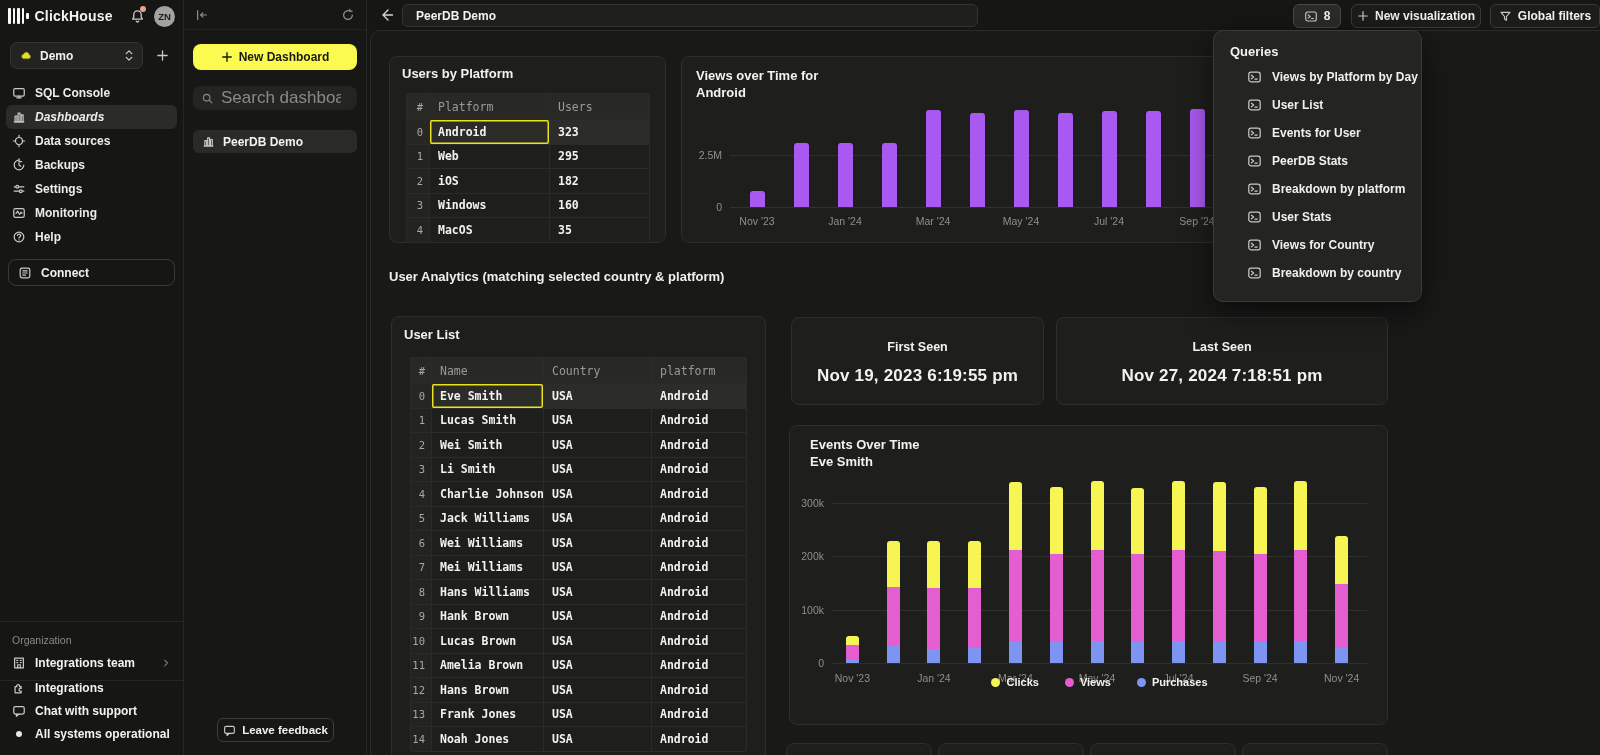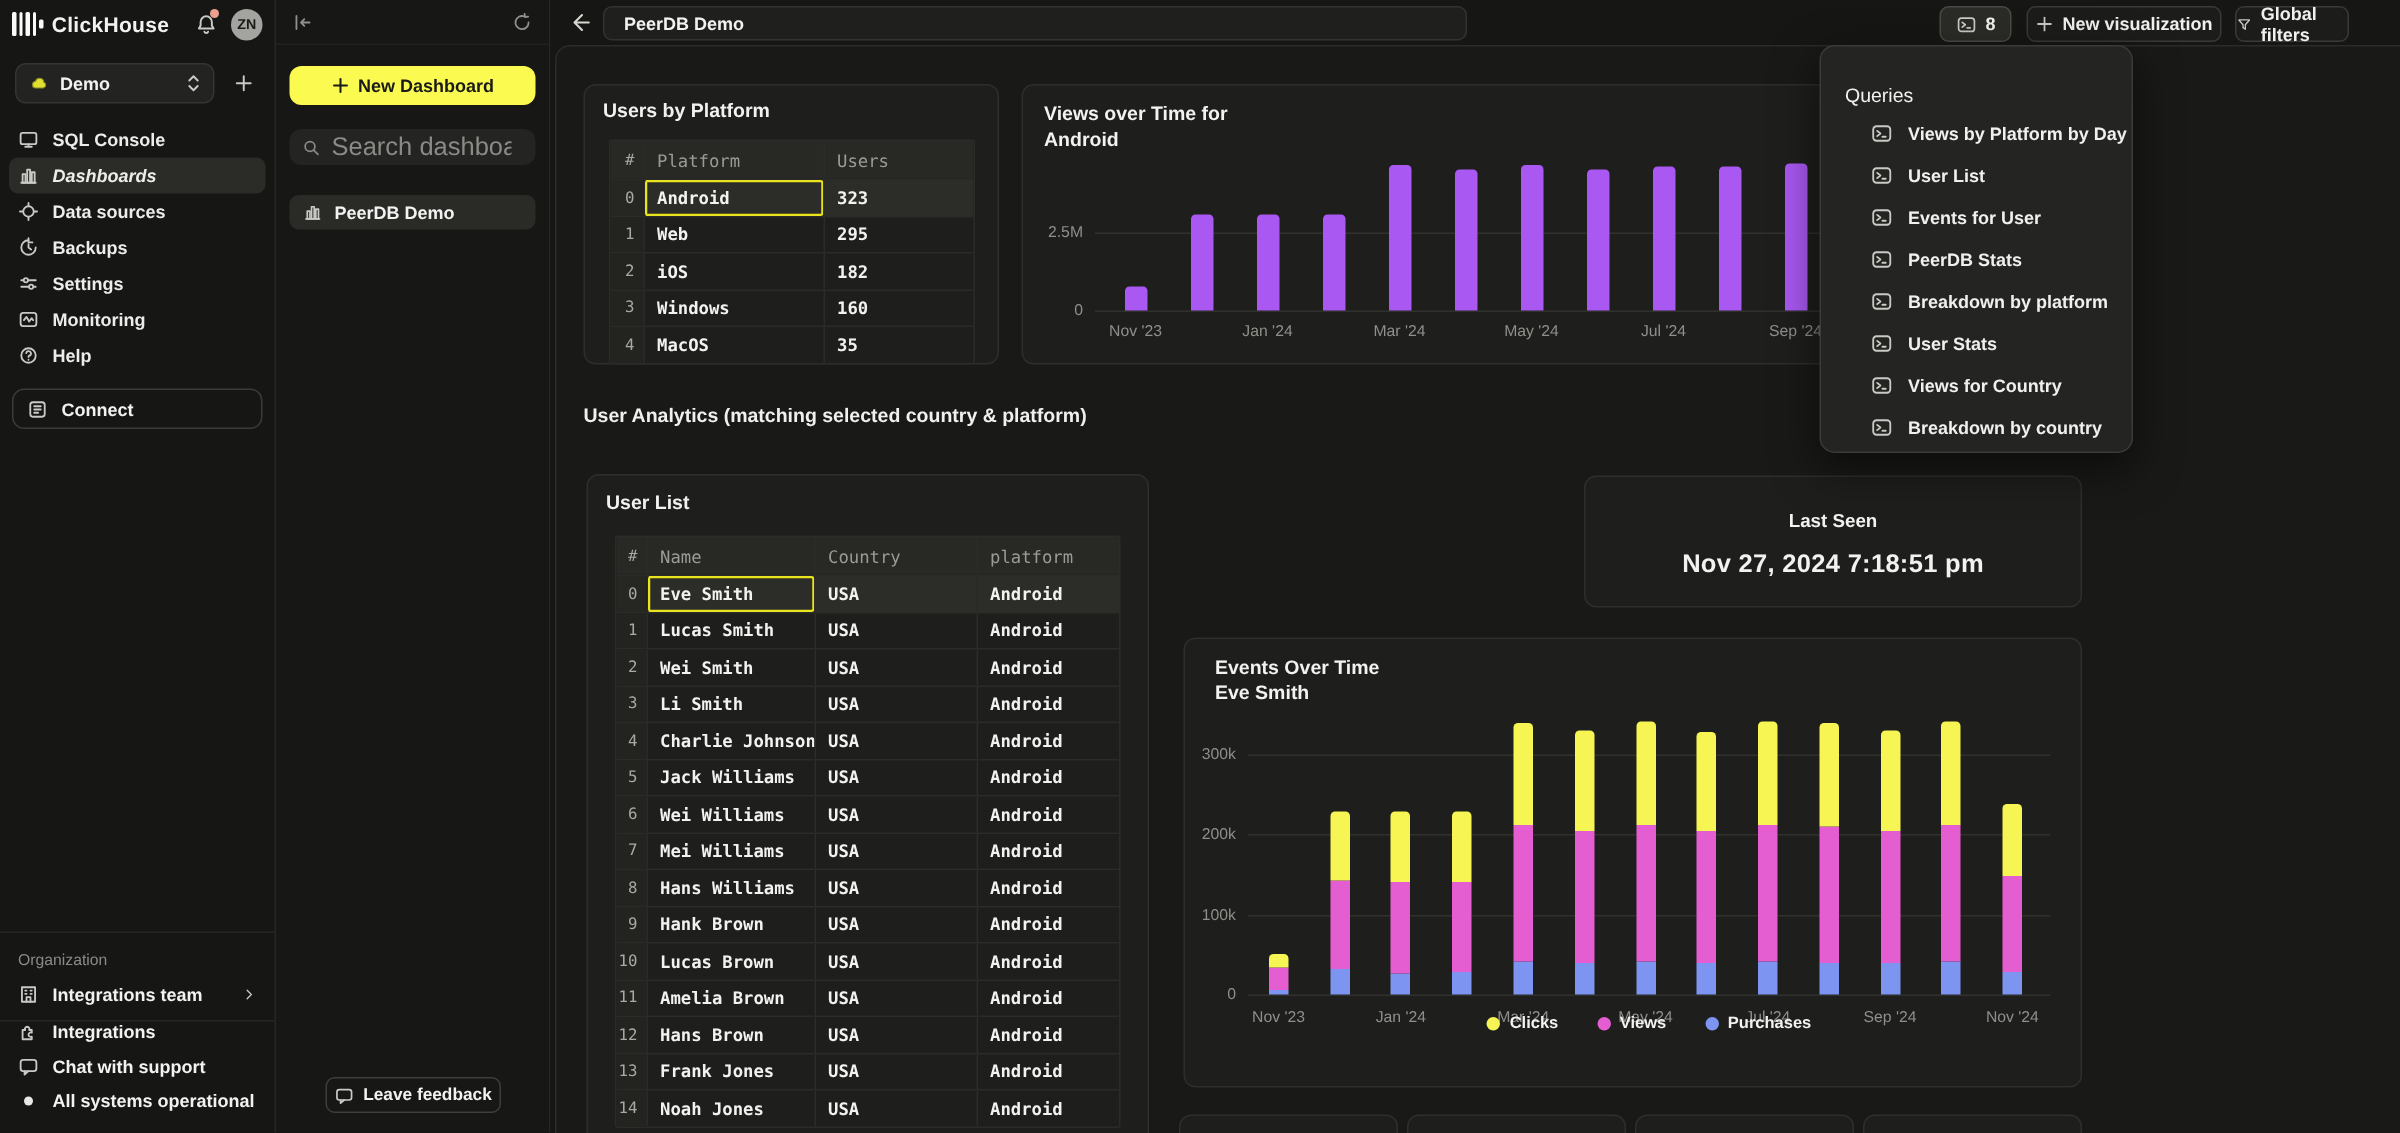--- a/index.html
+++ b/index.html
@@ -60,21 +60,21 @@
   .main { position:absolute; left:367px; top:0; width:1233px; height:755px; background:#161614; }
   .topbar { position:absolute; left:0; top:0; right:0; height:30px; display:flex; align-items:center; }
   .back { position:absolute; left:12px; top:7px; width:17px; height:17px; }
   .title-input { position:absolute; left:35px; top:4px; width:576px; height:23px; background:#1f1f1d;
     border:1px solid #333331; border-radius:6px; display:flex; align-items:center; padding:0 13px;
     font-size:12px; font-weight:600; }
   .tb-btn { position:absolute; top:4px; height:24px; border:1px solid #3a3a37; background:#1c1c1a; border-radius:6px;
     display:flex; align-items:center; justify-content:center; gap:6px; font-size:12px; font-weight:600; color:#f0f0ee; }
   .btn-count { left:926px; width:48px; background:#2b2b28; border-color:#4a4a46; }
   .btn-newviz { left:984px; width:130px; }
-  .btn-filters { left:1123px; width:76px; }
+  .btn-filters { left:1123px; width:110px; }
 
   .dash { position:absolute; left:3px; top:30px; width:1280px; height:790px; background:#191918;
     border:1px solid #2b2b29; border-radius:10px 0 0 0; overflow:hidden; }
   .card { position:absolute; background:#1e1e1c; border:1px solid #2e2e2c; border-radius:8px; }
   .card-title { font-size:13px; font-weight:700; }
 
   
   .tbl { border:1px solid #2b2b29; border-radius:2px; overflow:hidden;
     font-family:"DejaVu Sans Mono","Liberation Mono",monospace; }
   .t-row { display:grid; height:24.5px; align-items:center; border-top:1px solid #2b2b29; }
@@ -98,21 +98,21 @@
   .seg { position:absolute; }
   .legend { position:absolute; display:flex; justify-content:center; gap:26px; }
   .leg-item { display:flex; align-items:center; gap:6px; font-size:11px; font-weight:700; }
   .leg-dot { width:9px; height:9px; border-radius:50%; }
 
   .stat-label { font-size:12.5px; font-weight:700; text-align:center; margin-top:22px; }
   .stat-value { font-size:17px; font-weight:700; text-align:center; margin-top:12px; letter-spacing:.2px; }
 
   .queries { position:absolute; left:846px; top:30px; width:209px; height:272px; background:#242422;
     border:1px solid #3b3b38; border-radius:10px; box-shadow:0 10px 30px rgba(0,0,0,.55); z-index:50; padding:13px 0 0 16px; }
-  .queries h3 { font-size:13px; font-weight:400; margin-bottom:4px;margin-top:12px; }
+  .queries h3 { font-size:13px; font-weight:700; margin-bottom:4px; }
   .q-item { display:flex; align-items:center; gap:10px; height:28px; margin-left:17px; font-size:12px; font-weight:600; color:#f0f0ee;text-align:center; }
 
   .heading { position:absolute; font-size:13px; font-weight:600; color:#f0f0ee; }
 </style>
 </head>
 <body>
 
 <aside class="sidebar">
   <div class="sb-head">
     <span class="logo">
@@ -497,20 +497,24 @@
           </div>
           <div class="t-row" style="grid-template-columns: 20px 112px 108px 97px;">
             <div class="idx">14</div>
             <div>Noah Jones</div>
             <div>USA</div>
             <div>Android</div>
           </div>
         </div>
     </div>
 
+    <div class="card" style="left:420px; top:286px; width:253px; height:88px;">
+      <div class="stat-label">First Seen</div>
+      <div class="stat-value">Nov 19, 2023 6:19:55 pm</div>
+    </div>
     <div class="card" style="left:685px; top:286px; width:332px; height:88px;">
       <div class="stat-label">Last Seen</div>
       <div class="stat-value">Nov 27, 2024 7:18:51 pm</div>
     </div>
 
     <div class="card" style="left:418px; top:394px; width:599px; height:300px;">
       <div class="card-title" style="position:absolute; left:20px; top:10px; line-height:17px;">
         <div>Events Over Time</div>
         <div>Eve Smith</div>
       </div>

